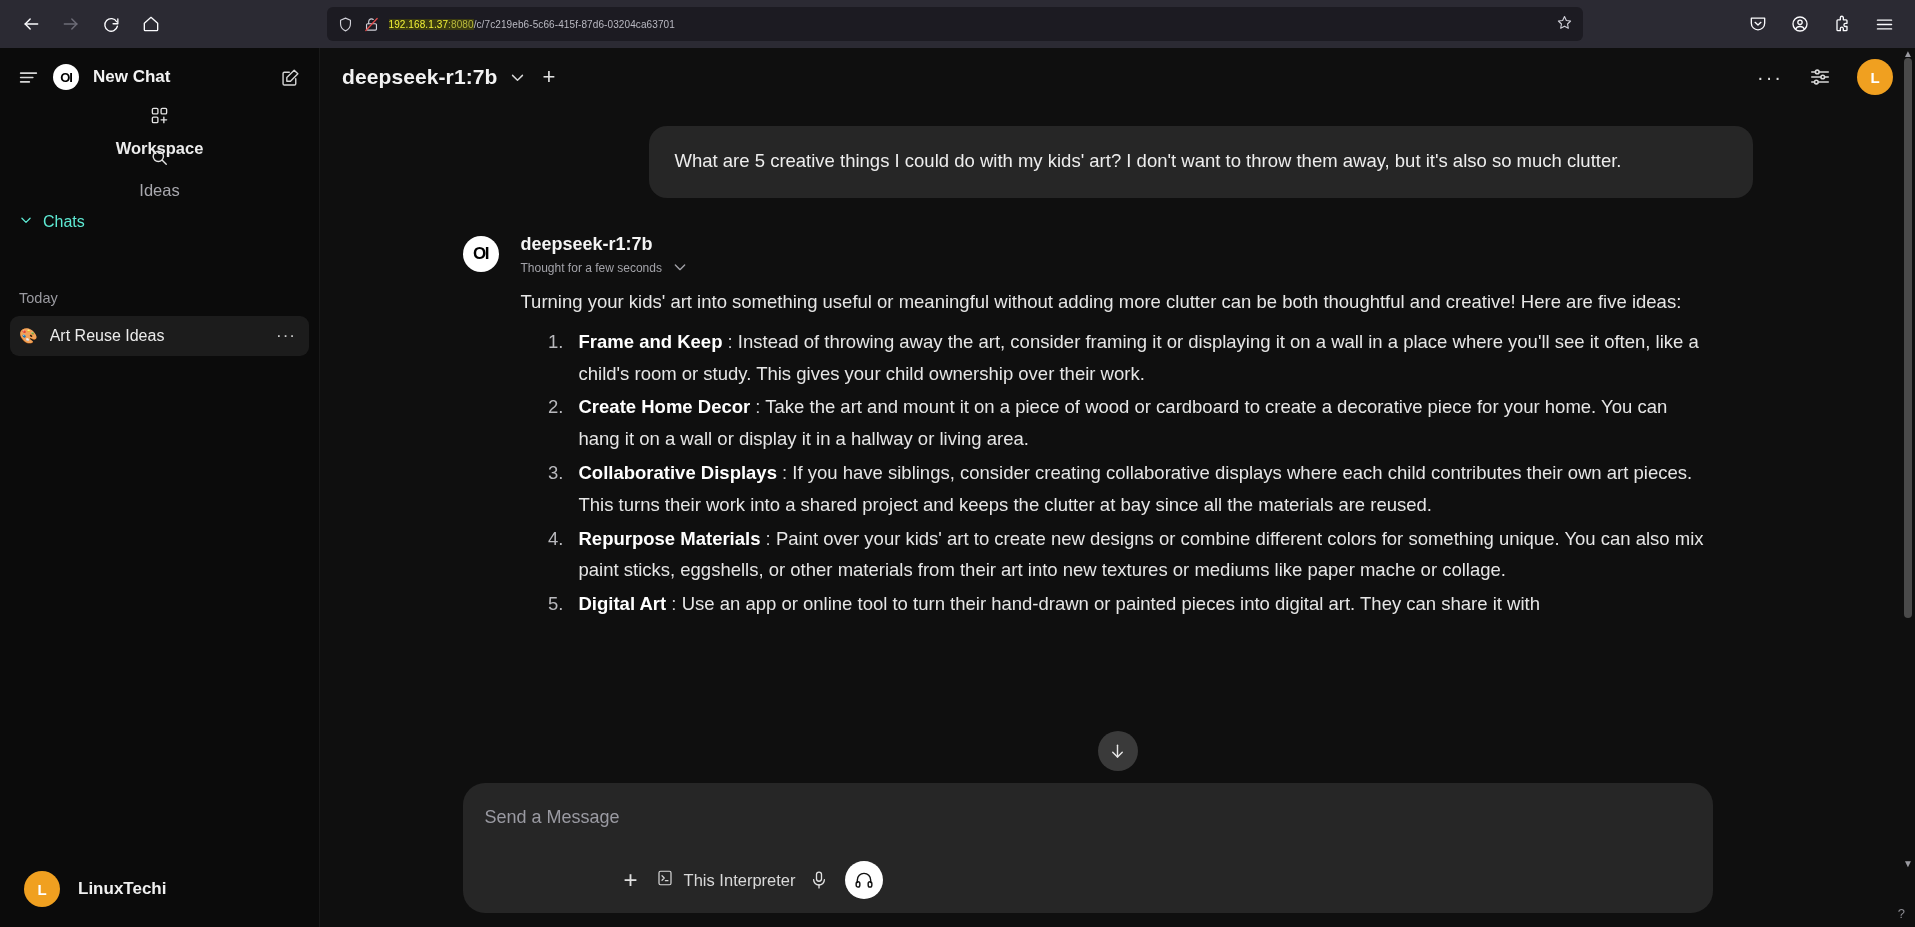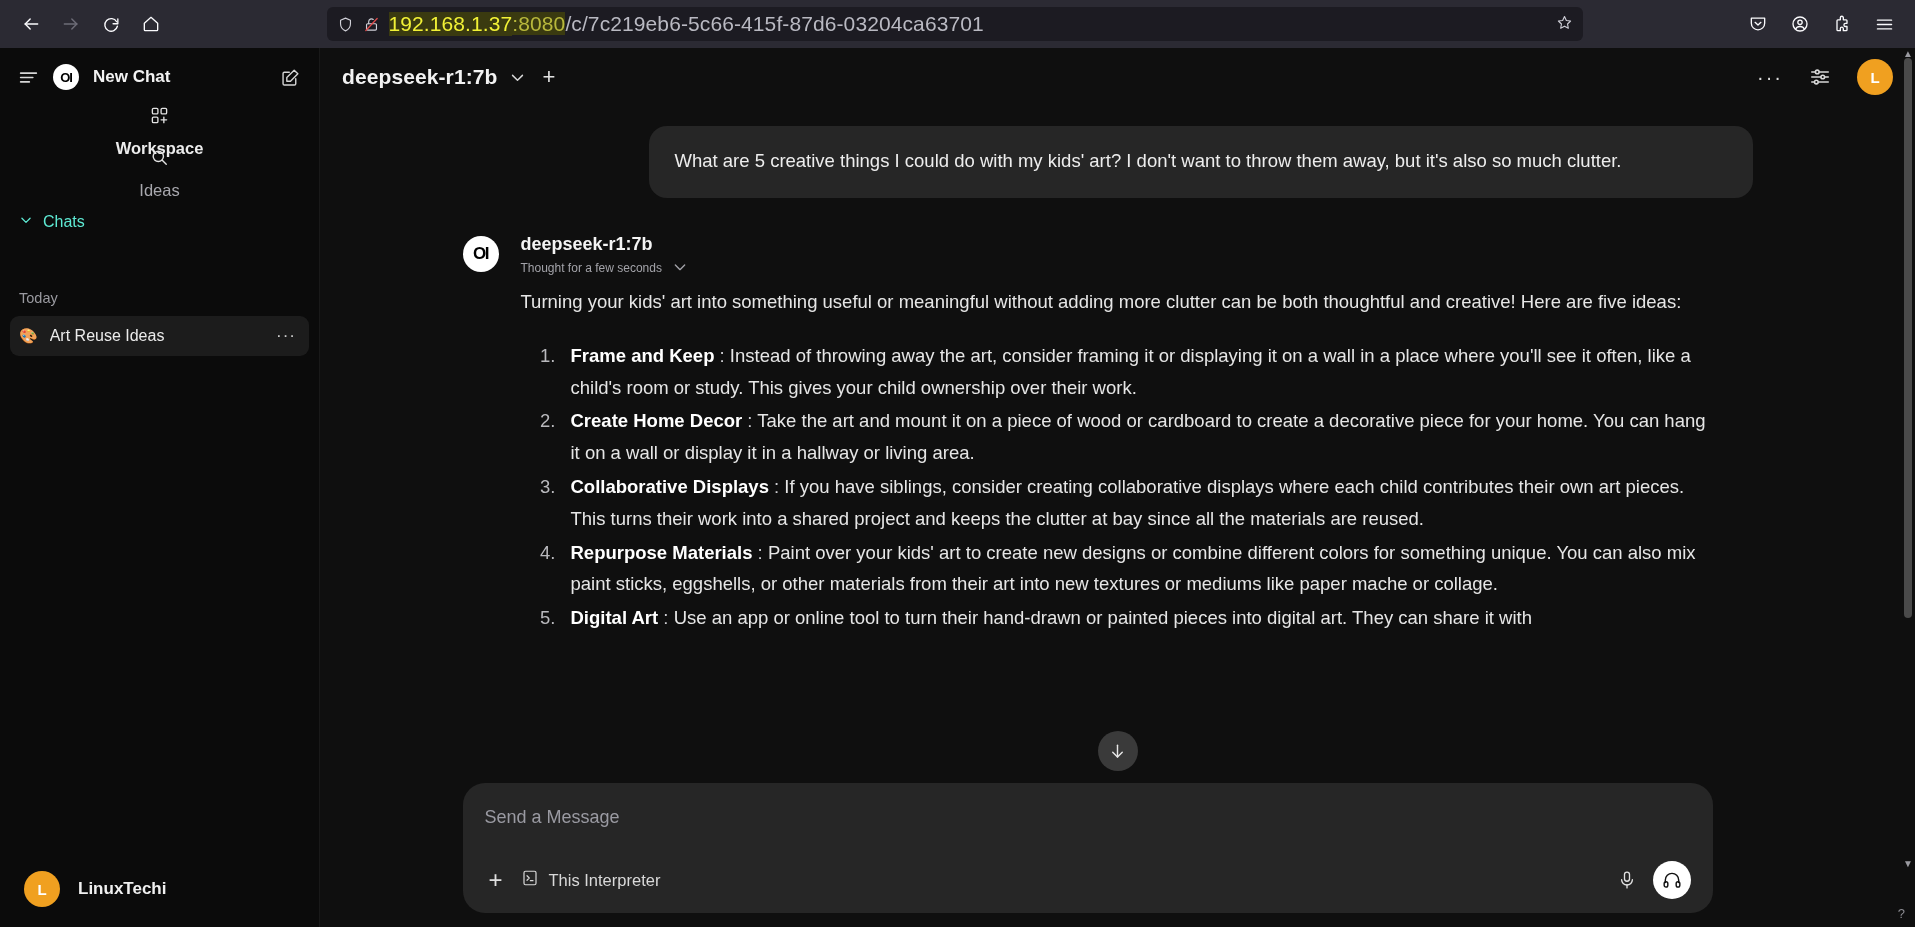--- a/index.html
+++ b/index.html
@@ -32,21 +32,21 @@
     width: 1256px; height: 34px;
     background: #1c1b22;
     border-radius: 6px;
     display: flex; align-items: center;
     padding: 0 10px;
     gap: 9px;
   }
   #urlbar .ic { color: #d0d0d8; display: flex; align-items: center; }
   #url-text {
     flex: 1;
-    font-size: 21px;
+    font-size: 10px;
     color: #b9b9c2;
     white-space: nowrap; overflow: hidden;
     letter-spacing: .1px;
   }
   #url-text .host {
     background: #3a3a10;
     color: #f1f136;
     padding: 1px 0;
   }
   #url-text .port { color: #b8b83c; background: #3a3a10; }
@@ -207,24 +207,24 @@
   #assistant-body { flex: 1; min-width: 0; }
   #assistant-name { color: #f4f4f4; font-size: 18px; font-weight: 700; margin-bottom: 4px; }
   #thought-row {
     display: flex; align-items: center; gap: 10px;
     color: #a3a3a9; font-size: 12px;
     cursor: pointer;
     margin-bottom: 8px;
   }
   #intro-para {
     color: #e6e6e6; font-size: 18.5px; line-height: 1.72;
-    margin-bottom: 22px;
+    margin-bottom: 8px;
   }
   ol#ideas-list {
-    margin: 0; padding-left: 40px;
+    margin: 8px; padding-left: 40px;
     color: #e6e6e6; font-size: 18.5px; line-height: 1.72;
   }
   ol#ideas-list li { margin-bottom: 2px; padding-left: 10px; }
   ol#ideas-list li::marker { color: #b9b9bd; }
   ol#ideas-list b { color: #fff; font-weight: 700; }
   .sep { color: #cfcfd3; }
 
   
   #scroll-down-btn {
     position: absolute;
@@ -241,21 +241,21 @@
   
   #composer-wrap {
     padding: 0 60px 14px 0;
   }
   #composer-inner { max-width: 1290px; margin: 0 auto; padding: 0 20px; }
   #composer {
     background: #262626;
     border-radius: 22px;
     height: 130px;
     padding: 18px 22px 14px 22px;
-    display: flex; flex-direction: column;
+    display: flex; flex-direction: row;
     position: relative;
   }
   #composer-placeholder {
     color: #9a9aa2; font-size: 18px;
     margin-top: 6px;
   }
   #composer-bottom {
     margin-top: auto;
     display: flex; align-items: center; gap: 14px;
   }

